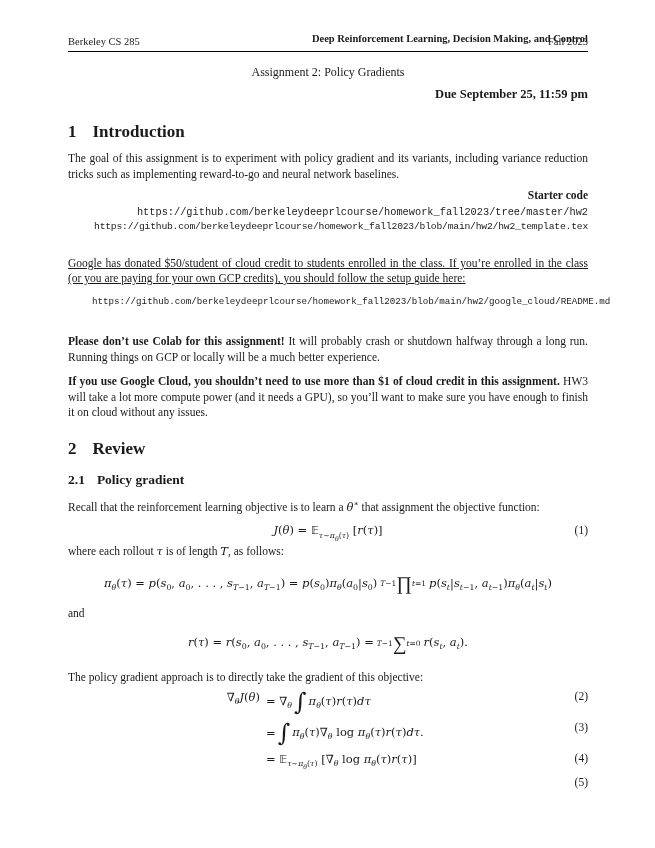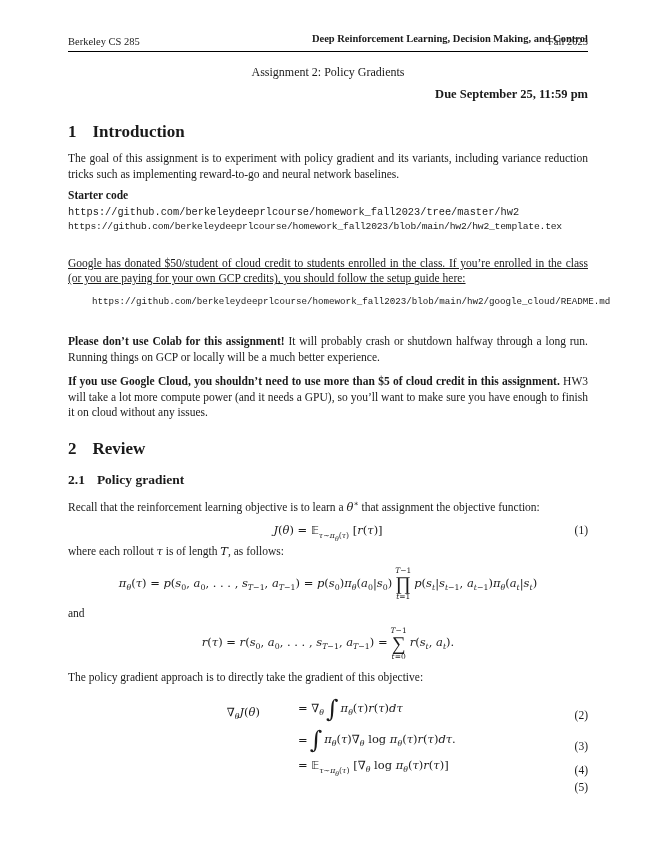--- a/index.html
+++ b/index.html
@@ -19,21 +19,21 @@
   .head-rule{border:none;border-top:1.2px solid #000;margin:4px 0 0 0;}
   
   .doc-title{margin-top:13px;text-align:center;font-size:12px;}
   .due-date{margin-top:7px;text-align:right;font-size:12.5px;font-weight:bold;}
   .h-sec{margin-top:20px;font-size:17px;font-weight:bold;}
   .h-sec .sec-num{margin-right:16px;}
   .h-sub{margin-top:13px;font-size:13.5px;font-weight:bold;}
   .h-sub .sec-num{margin-right:12px;}
   
   .para{margin-top:9px;font-size:11.5px;line-height:15.6px;text-align:justify;}
-  .center-line{text-align:left;}
+  .center-line{text-align:right;}
   .bold{font-weight:bold;}
   .mono{font-family:"Liberation Mono","DejaVu Sans Mono",monospace;}
   .url-lg{margin-top:2px;font-size:10.3px;}
   .url-md{margin-top:3px;font-size:9.7px;letter-spacing:-0.2px;}
   .url-sm{margin-top:9px;font-size:9.2px;padding-left:24px;}
   .vgap-lg{margin-top:28px;}
   .vgap-md{margin-top:24px;text-decoration:underline;}
   .vgap-p{margin-top:27px;}
   
   .latex-A{display:inline-block;font-size:0.72em;vertical-align:0.28em;margin:0 -0.14em 0 -0.32em;}
@@ -43,30 +43,30 @@
   .m .up,.up{font-style:normal;}
   .m .rm,.rm{font-style:normal;}
   .m sub,.m sup{font-size:0.68em;}
   .m sub sub,.m sub sup{font-size:0.8em;}
   .bb{font-style:normal;font-family:"DejaVu Sans","DejaVu Serif",sans-serif;font-size:0.95em;}
   .eq-row{position:relative;font-size:11.5px;}
   .eq-center{text-align:center;}
   .eq-num{position:absolute;right:0;top:50%;transform:translateY(-50%);font-style:normal;font-size:11.5px;}
   .eq1{margin-top:6px;height:18px;line-height:18px;}
   .eq-flex{display:flex;justify-content:center;align-items:center;}
-  .bigop{display:inline-flex;flex-direction:column;align-items:center;line-height:1;margin:0 3px;}
+  .bigop{display:inline-flex;align-items:center;line-height:1;margin:0 3px;}
   .bigop .lim{font-size:7.5px;}
   .bigop .op{font-size:19px;font-style:normal;line-height:0.95;}
   .int{font-style:normal;font-size:24px;line-height:1;margin:0 2px;font-family:"DejaVu Serif",serif;}
   .eq-rollout{margin-top:4px;height:40px;}
   .p-and{margin-top:2px;font-family:Liberation Serif, serif;}
   .eq-reward{margin-top:2px;height:40px;}
   
   .align-block{margin-top:5px;}
-  .align-row{display:flex;align-items:flex-end;font-size:11.5px;gap:32px;}
+  .align-row{display:flex;align-items:flex-start;font-size:11.5px;}
   .align-lhs{width:192px;text-align:right;flex:0 0 auto;}
   .align-mid{margin-left:6px;display:flex;align-items:center;}
   .align-num{margin-left:auto;font-style:normal;}
   .row-tall{height:31px;}
   .row-med{height:24px;}
   .row-short{height:17px;}
 </style>
 </head>
 <body>
 
@@ -92,21 +92,21 @@
     <div class="para center-line bold" style="margin-top:6px;">Starter code</div>
     <div class="mono center-line url-lg">https://github.com/berkeleydeeprlcourse/homework_fall2023/tree/master/hw2</div>
 
     <div class="mono center-line url-md">https://github.com/berkeleydeeprlcourse/homework_fall2023/blob/main/hw2/hw2_template.tex</div>
 
     <div class="para vgap-md">Google has donated $50/student of cloud credit to students enrolled in the class. If you’re enrolled in the class (or you are paying for your own GCP credits), you should follow the setup guide here:</div>
     <div class="mono url-sm">https://github.com/berkeleydeeprlcourse/homework_fall2023/blob/main/hw2/google_cloud/README.md</div>
 
     <div class="para vgap-p"><span class="bold">Please don’t use Colab for this assignment!</span><span> It will probably crash or shutdown halfway through a long run. Running things on GCP or locally will be a much better experience.</span></div>
 
-    <div class="para"><span class="bold">If you use Google Cloud, you shouldn’t need to use more than $5 of cloud credit in this assignment.</span><span> HW3 will take a lot more compute power (and it needs a GPU), so you’ll want to make sure you have enough to finish it on cloud without any issues.</span></div>
+    <div class="para"><span class="bold">If you use Google Cloud, you shouldn’t need to use more than $1 of cloud credit in this assignment.</span><span> HW3 will take a lot more compute power (and it needs a GPU), so you’ll want to make sure you have enough to finish it on cloud without any issues.</span></div>
 
     <div class="h-sec" style="margin-top:18px;">
       <span class="sec-num">2</span><span>Review</span>
     </div>
 
     <div class="h-sub">
       <span class="sec-num">2.1</span><span>Policy gradient</span>
     </div>
 
     <div class="para" style="margin-top:8px;"><span>Recall that the reinforcement learning objective is to learn a </span><span class="m">θ<sup>∗</sup></span><span> that assignment the objective function:</span></div>

